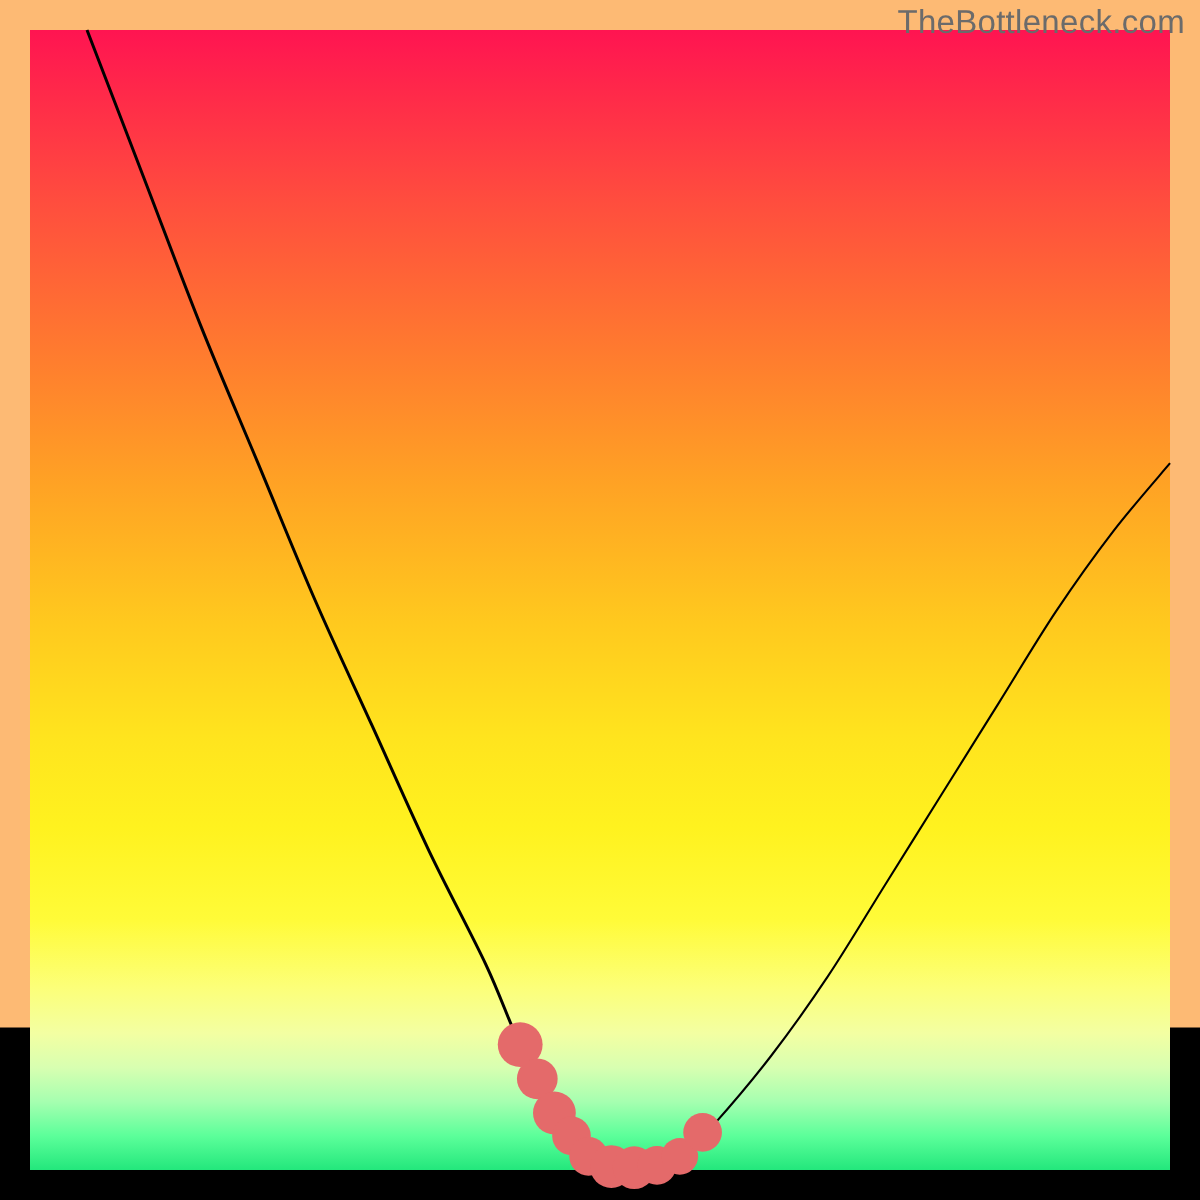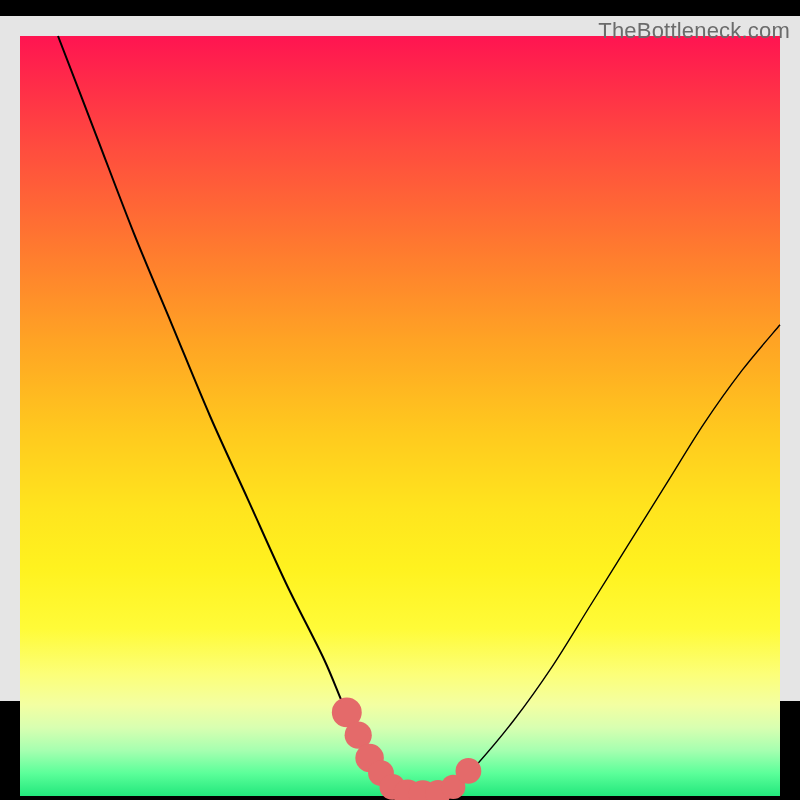--- a/index.html
+++ b/index.html
@@ -10,22 +10,21 @@
     background: #000;
     overflow: hidden;
     font-family: Arial, Helvetica, sans-serif;
   }
   .frame {
     position: absolute;
     top: 0;
     left: 0;
     width: 800px;
     height: 685px;
-    background: #e5e5e5;
-    margin-top: 16px;
+    background: #fdba74;
   }
   .plot {
     position: absolute;
     top: 20px;
     left: 20px;
     width: 760px;
     height: 760px;
     
     background: linear-gradient(
       to bottom,

